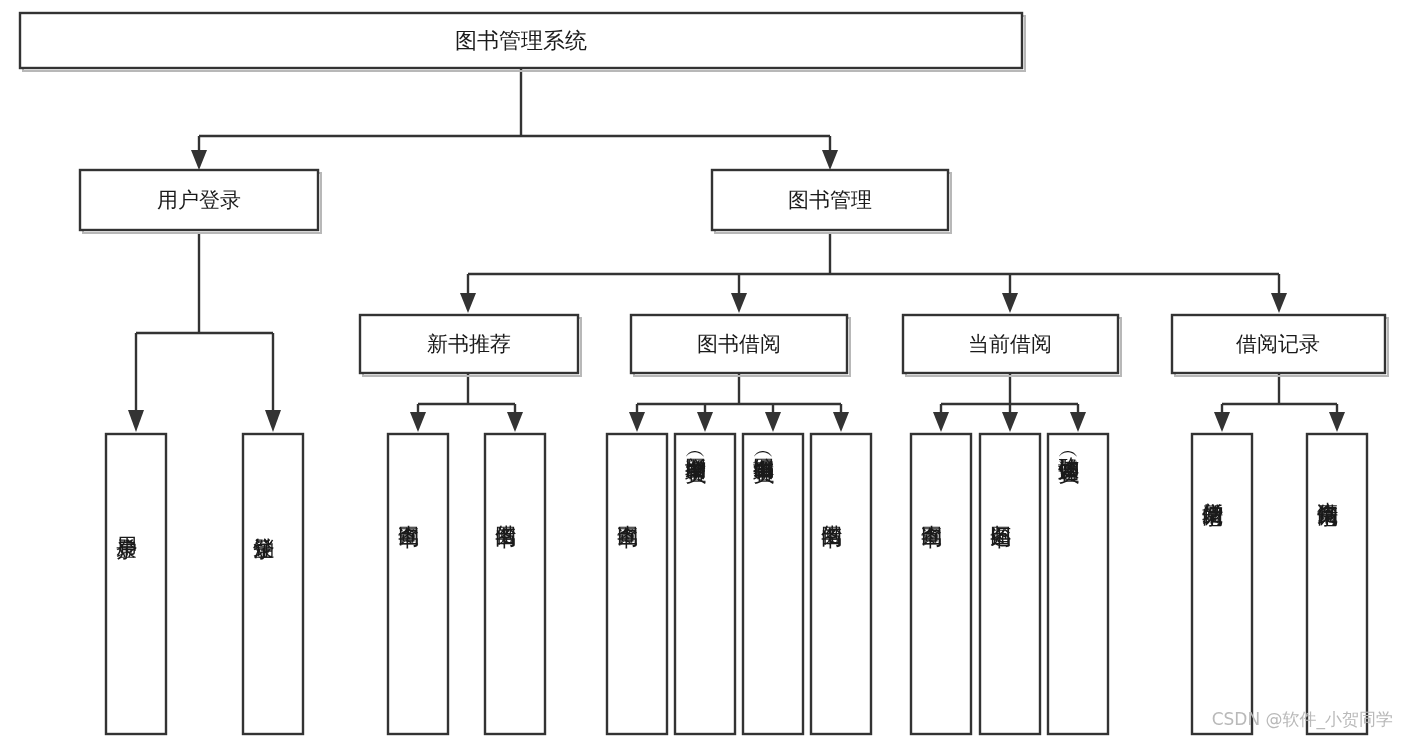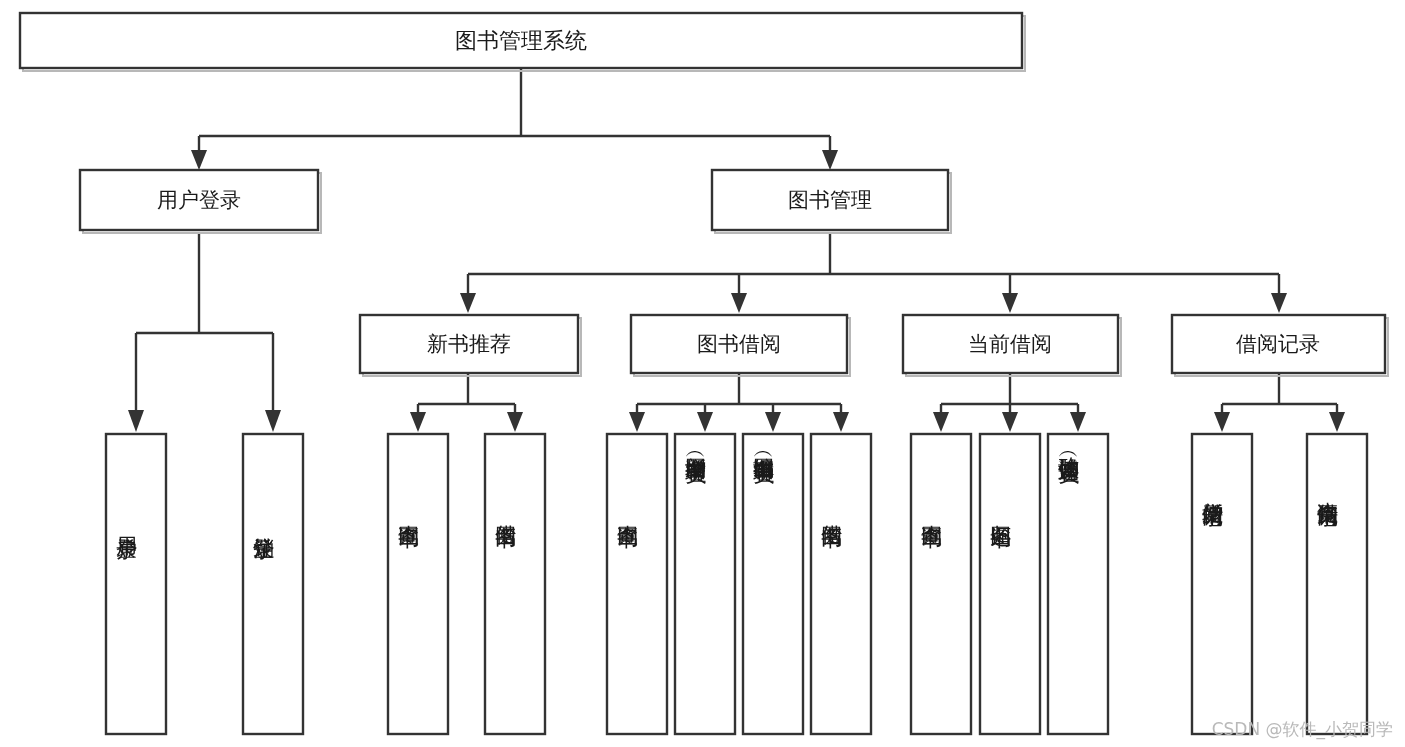--- a/index.html
+++ b/index.html
@@ -74,21 +74,21 @@
     line-height: 1.08;
     color: #1a1a1a;
     letter-spacing: 1px;
     text-align: start;
     white-space: nowrap;
     pointer-events: none;
   }
   .watermark {
     position: absolute;
     right: 12px;
-    bottom: 6px;
+    bottom: 16px;
     font-family: "DejaVu Sans", "Liberation Sans", sans-serif;
     font-size: 17px;
     color: #b9b9b9;
     white-space: nowrap;
     user-select: none;
   }
 </style>
 </head>
 <body>
 

